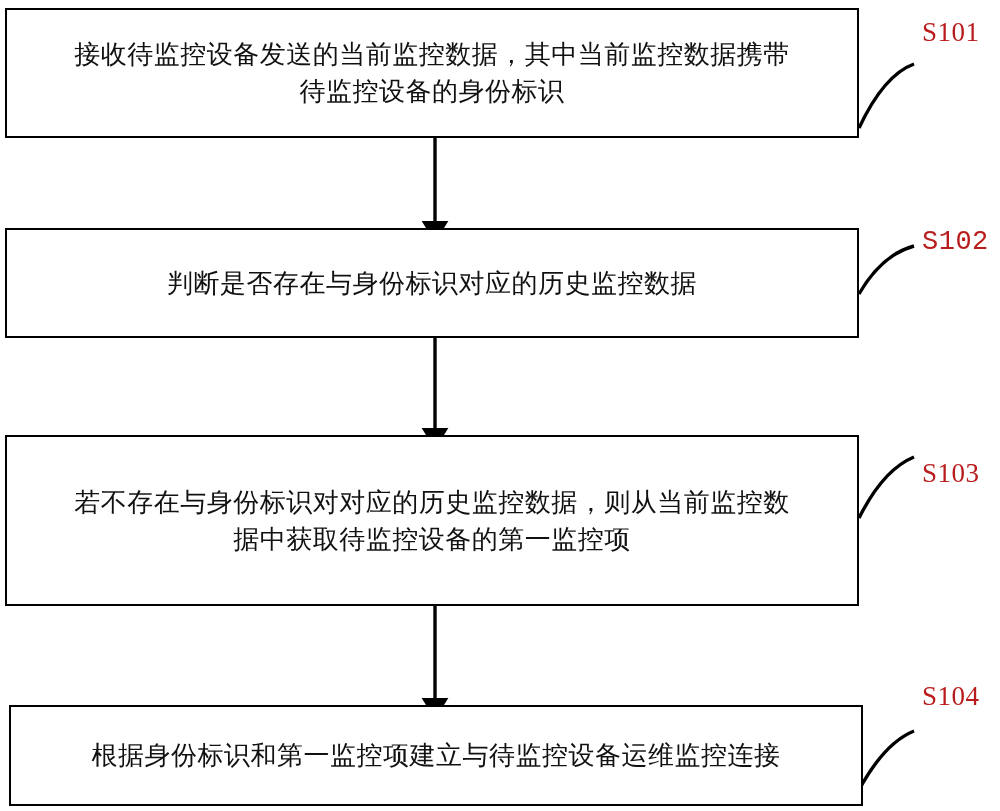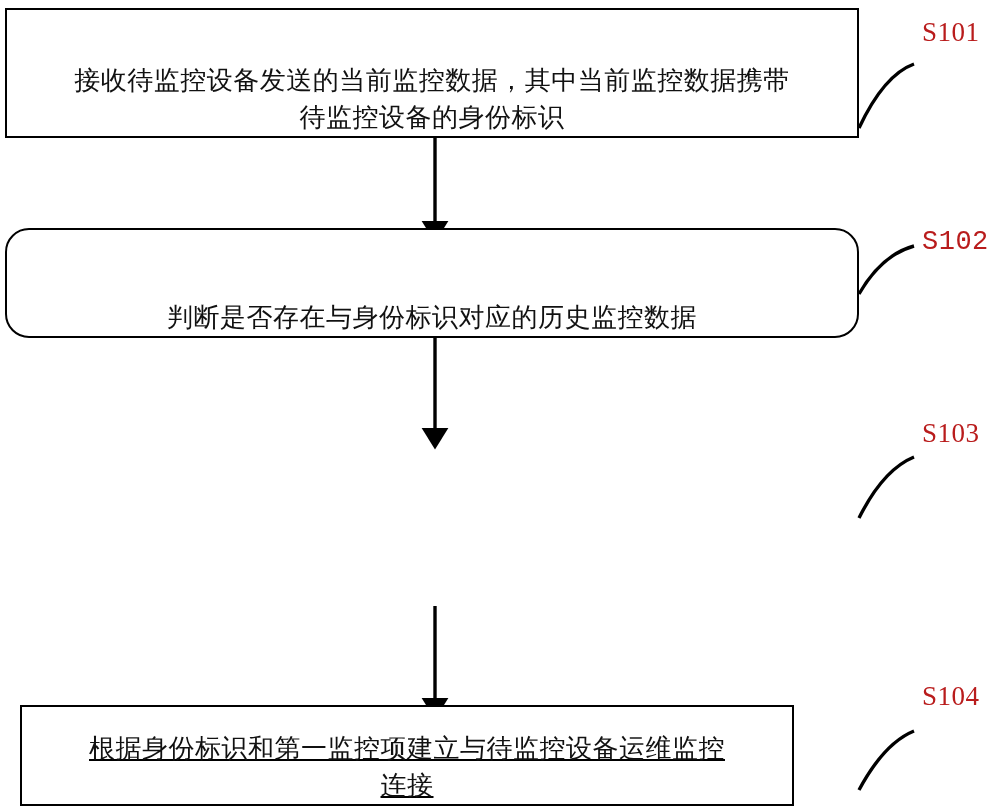--- a/index.html
+++ b/index.html
@@ -24,21 +24,21 @@
     top: 0;
     width: 1000px;
     height: 811px;
   }
   .step-box {
     position: absolute;
     box-sizing: border-box;
     border: 2px solid #000000;
     background: #ffffff;
     display: flex;
-    align-items: flex-end;
+    align-items: center;
     justify-content: center;
     text-align: center;
   }
   .step-text {
     display: block;
     width: 86%;
     font-family: "DejaVu Sans", "Liberation Sans", sans-serif;
     font-size: 26px;
     line-height: 1.42;
     color: #111111;
@@ -49,27 +49,27 @@
     position: absolute;
     font-family: "Liberation Serif", "DejaVu Serif", serif;
     font-size: 27px;
     color: #b91c1c;
     white-space: nowrap;
     letter-spacing: 0.5px;
     text-align: right;
   }
   
   #box-s101 { left: 5px;  top: 8px;   width: 854px; height: 130px; }
-  #box-s102 { left: 5px;  top: 228px; width: 854px; height: 110px; border-radius: 24px; }
+  #box-s102 { left: 5px;  top: 228px; width: 854px; height: 110px; }
   #box-s103 { left: 5px;  top: 435px; width: 854px; height: 171px; }
-  #box-s104 { left: 20px;  top: 705px; width: 774px; height: 101px; text-decoration: underline; }
+  #box-s104 { left: 9px;  top: 705px; width: 854px; height: 101px; }
 
   #label-s101 { left: 922px; top: 17px; }
   #label-s102 { left: 922px; top: 227px; font-family: Liberation Mono, monospace; }
-  #label-s103 { left: 922px; top: 418px; }
+  #label-s103 { left: 922px; top: 458px; }
   #label-s104 { left: 922px; top: 681px; }
 </style>
 </head>
 <body>
 
 <div id="page">
 
   <svg id="flow-svg" viewBox="0 0 1000 811">
     <defs>
       <marker id="arrowhead" markerWidth="7" markerHeight="8" refX="0.4" refY="4" orient="auto" markerUnits="strokeWidth">
@@ -92,20 +92,23 @@
   <div class="step-box" id="box-s101">
     <span class="step-text">接收待监控设备发送的当前监控数据，其中当前监控数据携带待监控设备的身份标识</span>
   </div>
   <div class="step-label" id="label-s101">S101</div>
 
   <div class="step-box" id="box-s102">
     <span class="step-text">判断是否存在与身份标识对应的历史监控数据</span>
   </div>
   <div class="step-label" id="label-s102">S102</div>
 
+  <div class="step-box" id="box-s103">
+    <span class="step-text">若不存在与身份标识对对应的历史监控数据，则从当前监控数据中获取待监控设备的第一监控项</span>
+  </div>
   <div class="step-label" id="label-s103">S103</div>
 
   <div class="step-box" id="box-s104">
     <span class="step-text">根据身份标识和第一监控项建立与待监控设备运维监控连接</span>
   </div>
   <div class="step-label" id="label-s104">S104</div>
 
 </div>
 
 </body></html>

